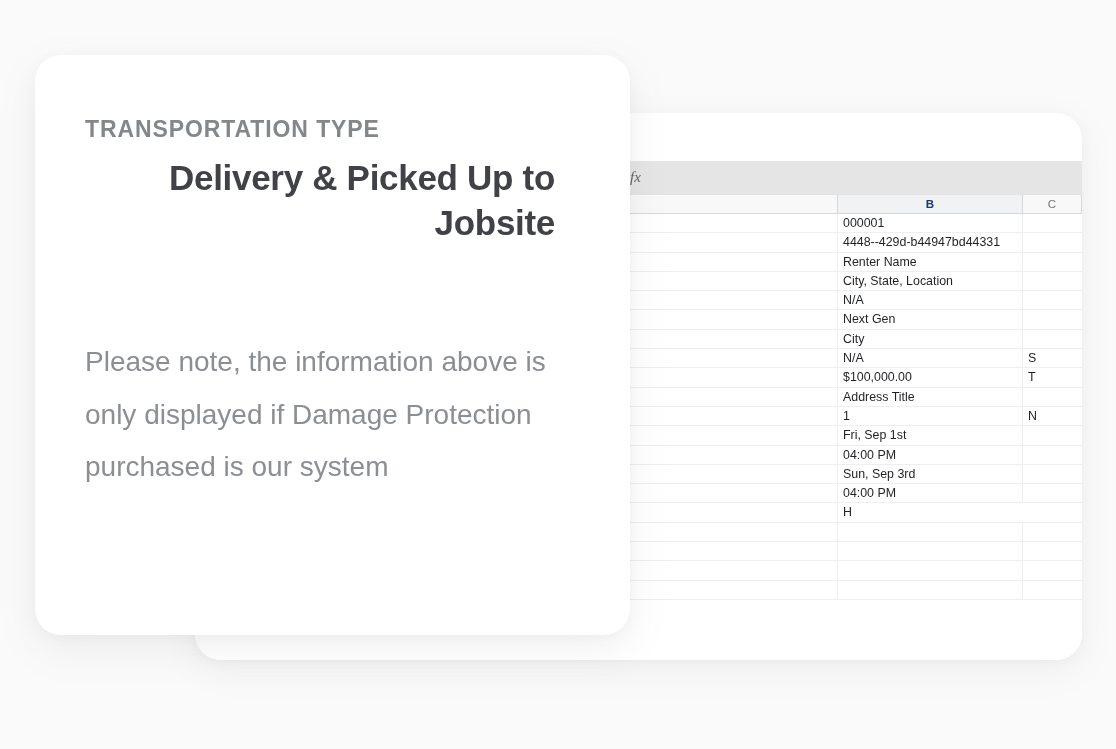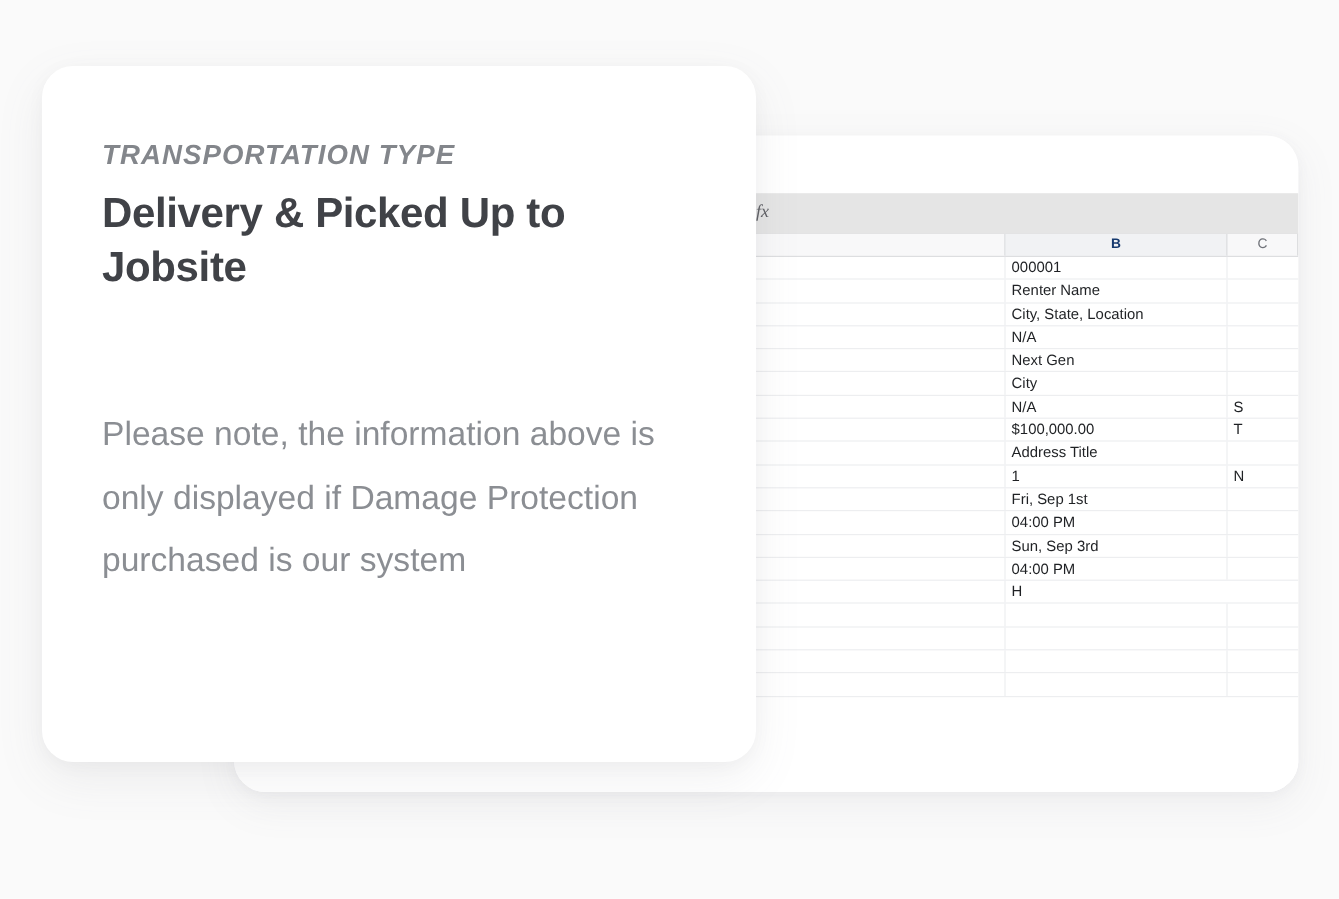--- a/index.html
+++ b/index.html
@@ -203,20 +203,25 @@
         <div class="cell col-b" style="color: rgb(22, 57, 110);">B</div>
         <div class="cell col-c">C</div>
       </div>
       <div id="rows-host">
           <div class="grid-row">
             <div class="cell col-a">Owner Policy #</div>
             <div class="cell col-b">000001</div>
             <div class="cell col-c"></div>
           </div>
           <div class="grid-row">
+            <div class="cell col-a">Transaction Reference Number (varchar)</div>
+            <div class="cell col-b">4448--429d-b44947bd44331</div>
+            <div class="cell col-c"></div>
+          </div>
+          <div class="grid-row">
             <div class="cell col-a">Customer Name (varchar)</div>
             <div class="cell col-b">Renter Name</div>
             <div class="cell col-c"></div>
           </div>
           <div class="grid-row">
             <div class="cell col-a">Customer Address 1 (varchar)</div>
             <div class="cell col-b">City, State, Location</div>
             <div class="cell col-c"></div>
           </div>
           <div class="grid-row">
@@ -300,22 +305,22 @@
           </div>
         </div>
     </div>
 
     <div class="sheet-tail"></div>
   </div>
 
   <div class="info-card">
 
     <div>
-      <div class="eyebrow" style="color: rgb(131, 134, 139); font-style: italic;">TRANSPORTATION TYPE</div>
-      <div class="headline" style="color: rgb(64, 66, 71);">Delivery &amp; Picked Up to Jobsite</div>
+      <div class="eyebrow" style="color: rgb(131, 134, 139);">TRANSPORTATION TYPE</div>
+      <div class="headline" style="color: rgb(64, 66, 71); text-align: right;">Delivery &amp; Picked Up to Jobsite</div>
     </div>
 
     <div class="block-gap"></div>
 
 
     <div class="note" style="color: rgb(139, 142, 147);">Please note, the information above is only displayed if Damage Protection purchased is our system</div>
   </div>
 
 </div>
 

